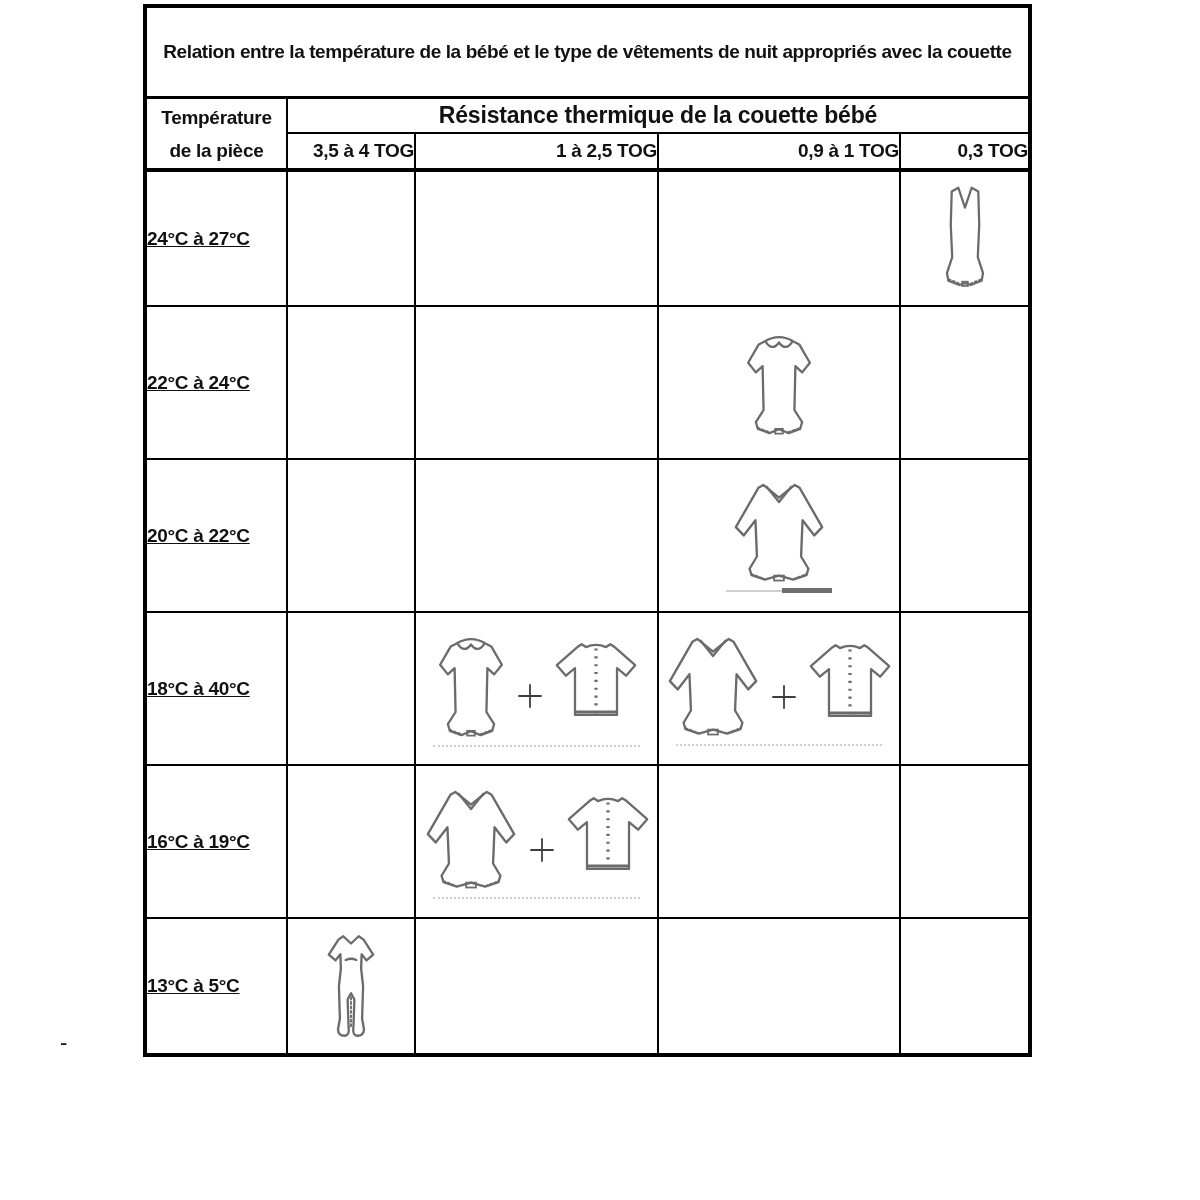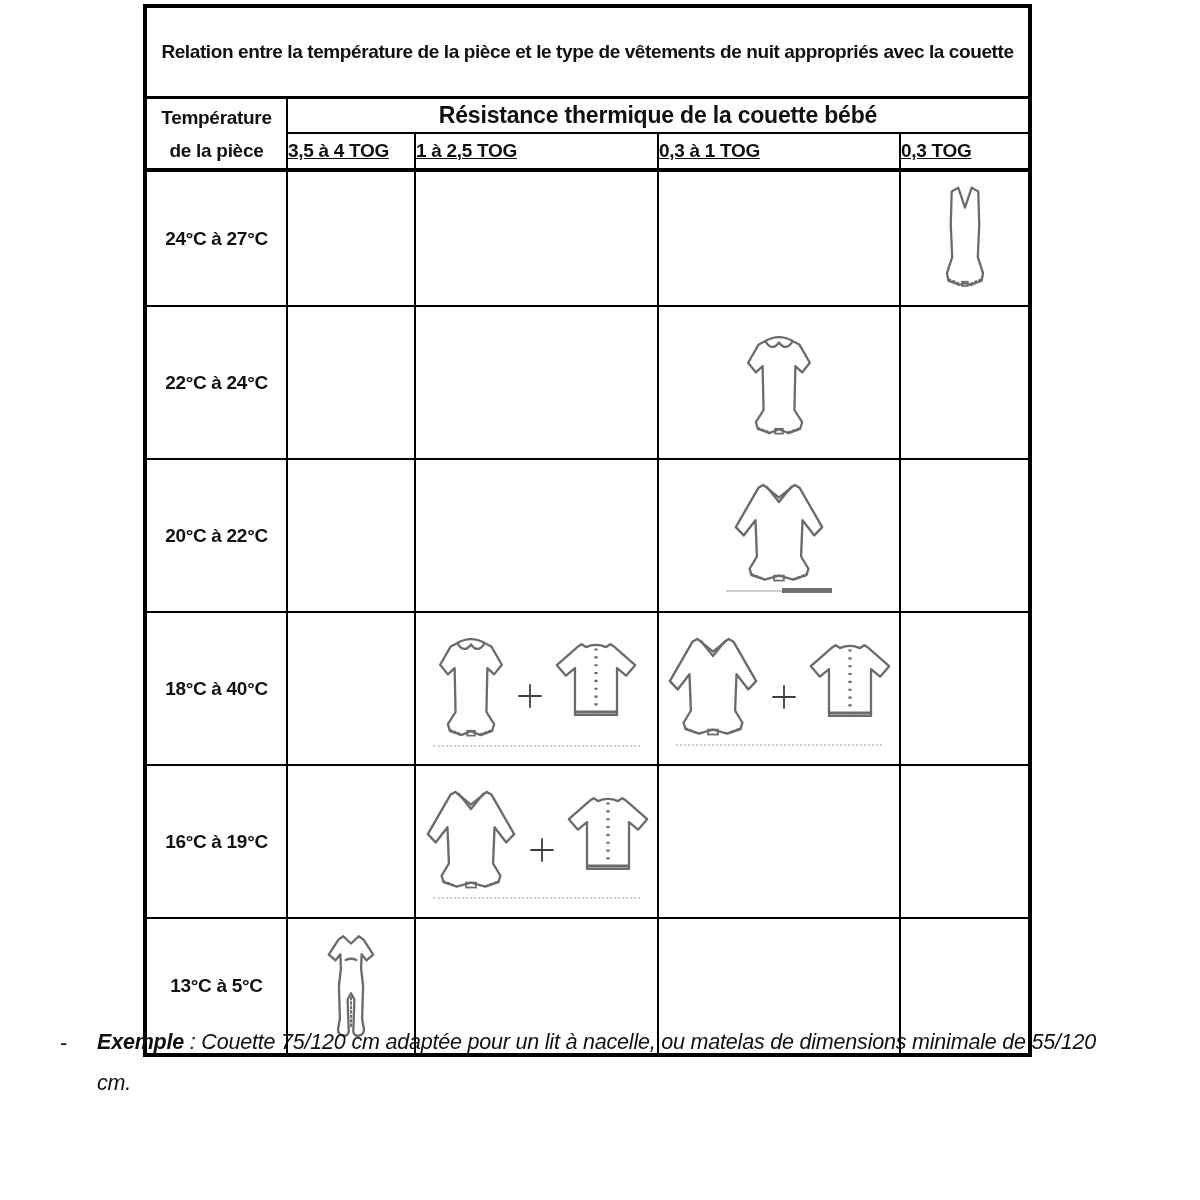--- a/index.html
+++ b/index.html
@@ -23,29 +23,29 @@
     width:142px;font-size:19px;font-weight:bold;letter-spacing:-0.3px;
     border-bottom-width:4px !important;vertical-align:middle;
   }
   .temp-head div{line-height:33px;}
   .group-head{
     height:33px;font-size:23px;font-weight:bold;letter-spacing:-0.2px;
     text-align:center;border-bottom-width:2px !important;
   }
   .tog-row th{
     height:34px;font-size:19px;font-weight:bold;letter-spacing:-0.3px;
-    text-align:left;border-bottom-width:4px !important;text-decoration:underline;
+    text-align:right;border-bottom-width:4px !important;
   }
   tbody td{vertical-align:middle;}
   tbody tr{height:153px;}
   tbody tr:nth-child(1){height:136px;}
   tbody tr:nth-child(6){height:137px;}
   tbody tr td{border-bottom-width:4px;}
   .temp-cell{
-    font-size:19px;font-weight:bold;letter-spacing:-0.3px;text-align:center;
+    font-size:19px;font-weight:bold;letter-spacing:-0.3px;text-decoration:underline;
   }
   .garment-cell .cell-inner{
     display:flex;flex-direction:column;align-items:center;justify-content:center;
   }
   .icon-group{display:flex;align-items:flex-start;justify-content:center;gap:7px;}
   .garment{display:inline-block;color:var(--drawing,#6b6b6b);line-height:0;}
   .garment svg{display:block;}
   .garment svg path{fill:none;stroke:currentColor;stroke-width:2.4;
     stroke-linejoin:round;stroke-linecap:round;}
   .garment svg rect{fill:none;stroke:currentColor;stroke-width:1.8;}
@@ -79,33 +79,33 @@
   <table class="tog-table" data-name="tog-table">
     <colgroup>
       <col style="width:142px">
         <col style="width:128px">
         <col style="width:243px">
       <col style="width:242px">
         <col style="width:130px">
     </colgroup>
     <thead>
       <tr>
-        <th class="title-cell" colspan="5" data-name="table-title">Relation entre la température de la pièce et le type de vêtements de nuit appropriés avec la couette</th>
+        <th class="title-cell" colspan="5" data-name="table-title">Relation entre la température de la bébé et le type de vêtements de nuit appropriés avec la couette</th>
       </tr>
       <tr>
         <th class="temp-head" rowspan="2" data-name="temperature-column-header">
           <div data-name="temperature-header-line1">Température</div>
           <div data-name="temperature-header-line2">de la pièce</div>
         </th>
         <th class="group-head" colspan="4" data-name="resistance-group-header">Résistance thermique de la couette bébé</th>
       </tr>
       <tr class="tog-row">
         <th data-name="tog-header-3-5-a-4">3,5 à 4 TOG</th>
         <th data-name="tog-header-1-a-2-5">1 à 2,5 TOG</th>
-        <th data-name="tog-header-0-5-a-1">0,3 à 1 TOG</th>
+        <th data-name="tog-header-0-5-a-1">0,9 à 1 TOG</th>
         <th data-name="tog-header-0-5">0,3 TOG</th>
       </tr>
     </thead>
     <tbody data-name="table-body">
         <tr data-name="table-row">
           <td class="temp-cell" data-name="temp-label">24°C à 27°C</td>
           <td class="garment-cell" data-name="garment-cell">
             <div class="cell-inner"></div>
           </td>
           <td class="garment-cell" data-name="garment-cell">
@@ -310,17 +310,16 @@
           <td class="garment-cell" data-name="garment-cell">
             <div class="cell-inner"></div>
           </td>
         </tr>
       </tbody>
   </table>
 
   <div class="notes" data-name="notes-section">
     <span class="bullet" data-name="bullet-dash">-</span>
     <div class="note-text" data-name="note-text-block">
-      <p class="example" data-name="note-example"><b><i data-name="note-example-label">Exemple</i></b><i data-name="note-example-text"> : Couette 75/120 cm adaptée pour un lit à nacelle, ou matelas de dimensions minimale de 55/120 cm.</i></p>
     </div>
   </div>
 
 </div>
 
 </body></html>

